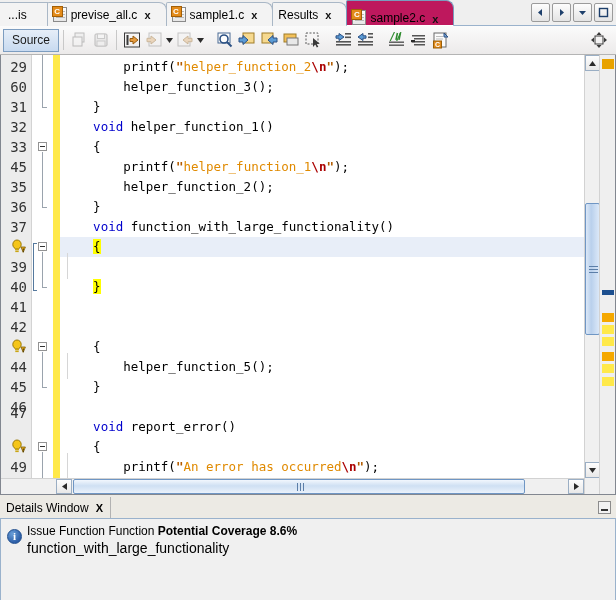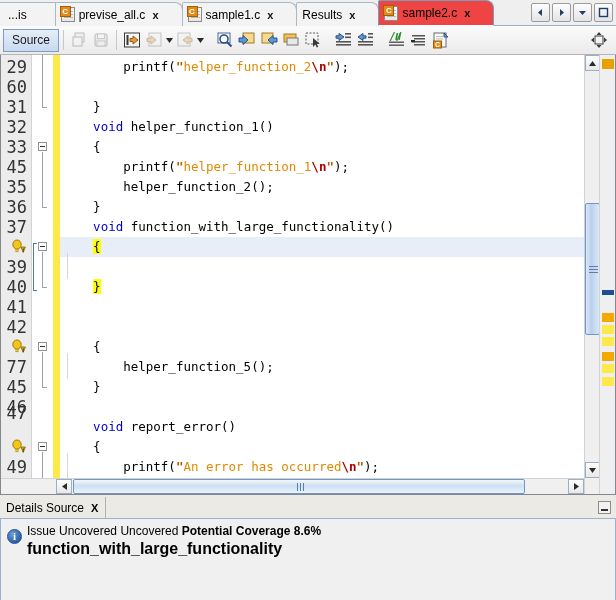--- a/index.html
+++ b/index.html
@@ -18,39 +18,40 @@
   .tabbar {
     position: absolute; left: 0; top: 0; width: 616px; height: 26px;
     background: #efefef;
     border-bottom: 1px solid #9ab2cc;
   }
   .tabs { position: absolute; left: 0; top: 0; height: 26px; display: flex; align-items: flex-end; }
   .tab {
     position: relative;
     height: 24px;
     display: flex; align-items: center;
-    padding: 0 22px 0 5px;
+    padding: 0 14px 0 5px;
     font-size: 12px;
     color: #000;
     background: #f3f3f3;
     border: 1px solid #a9b7c6;
     border-bottom: none;
     margin-right: -1px;
     border-radius: 2px 8px 0 0;
     white-space: nowrap;
     cursor: default;
   }
   .tab.truncated { border-radius: 0; border-left: none; background: #f3f3f3; padding-left: 8px; }
   .tab.active {
-    background: #ef4444;
+    background: #be185d;
     height: 26px;
     border: 1px solid #7a9bbd;
     border-bottom: 1px solid #ffffff;
     z-index: 5;
     font-weight: normal;
+    align-items: flex-end;
   }
   .tab .tab-label { margin-right: 6px; }
   .tab .closex {
     font-size: 11px; font-weight: bold; color: #111; cursor: pointer;
     padding: 0 1px;
   }
   .cfileicon {
     position: relative;
     width: 14px; height: 15px;
     margin-right: 4px;
@@ -133,21 +134,21 @@
     position: absolute; left: 59px; top: 0; right: 16px; height: 100%;
     background: #ffffff;
     font-family: "DejaVu Sans Mono", monospace;
     font-size: 12.5px;
     overflow: hidden;
   }
   .row { position: absolute; left: 0; right: 0; height: 20px; line-height: 20px; white-space: pre; }
   .ln {
     position: absolute; right: 4px; height: 20px; line-height: 20px;
     font-family: "DejaVu Sans Mono", monospace;
-    font-size: 17px; color: #333; text-align: right;
+    font-size: 14px; color: #333; text-align: right;
   }
   .codetext { position: absolute; left: 3px; }
   .hlrow { position: absolute; left: 0; right: 0; height: 20px; background: #e8eef8; }
   .kw { color: #0000cc; }
   .str { color: #e08a00; }
   .strq { color: #b35c00; font-weight: bold; }
   .esc { color: #aa0000; font-weight: bold; }
   .brhl { background: #ffff00; }
   
   .foldbox {
@@ -243,21 +244,21 @@
     position: absolute; left: 6px; top: 10px;
     width: 15px; height: 15px; border-radius: 50%;
     background: radial-gradient(circle at 35% 30%, #6a9fd8, #2d5fa8 70%);
     border: 1px solid #204f8f;
     color: #fff; font-size: 11px; font-weight: bold;
     font-family: "Liberation Serif", serif;
     display: flex; align-items: center; justify-content: center;
     line-height: 1;
   }
   .dline1 { position: absolute; left: 26px; top: 5px; font-size: 12px; color: #000; }
-  .dline2 { position: absolute; left: 26px; top: 21px; font-size: 16px; font-weight: bold; color: #000; }
+  .dline2 { position: absolute; left: 26px; top: 21px; font-size: 14px; font-weight: normal; color: #000; }
   .dbold { font-weight: bold; }
 </style>
 </head>
 <body>
 
 <div id="app">
 
   <div class="tabbar">
     <div class="tabs" id="tabs-host">
         <div class="tab truncated">
@@ -494,21 +495,21 @@
         <div class="ln" style="top: 242px;">41</div>
         <div class="ln" style="top: 262px;">42</div>
         <div class="bulb" style="top: 284px;"><svg width="15" height="16" viewBox="0 0 15 16">
             <ellipse cx="6" cy="5.5" rx="4.2" ry="4.5" fill="#f5c518" stroke="#9a7a0a"></ellipse>
             <rect x="4" y="9.5" width="4" height="1.6" fill="#caa512"></rect>
             <rect x="4.3" y="11.5" width="3.4" height="1.6" fill="#caa512"></rect>
             <path d="M10 8 L14.4 8 L12.2 13.4 Z" fill="#f2b21b" stroke="#7a5a05" stroke-width=".8"></path>
             <rect x="11.8" y="9.4" width="0.9" height="2.2" fill="#3a2a00"></rect>
             <rect x="11.8" y="12" width="0.9" height="0.9" fill="#3a2a00"></rect>
           </svg></div>
-        <div class="ln" style="top: 302px;">77</div>
+        <div class="ln" style="top: 302px;">44</div>
         <div class="ln" style="top: 322px;">45</div>
         <div class="ln" style="top: 342px;">46</div>
         <div class="ln" style="top: 348px;">47</div>
         <div class="bulb" style="top: 384px;"><svg width="15" height="16" viewBox="0 0 15 16">
             <ellipse cx="6" cy="5.5" rx="4.2" ry="4.5" fill="#f5c518" stroke="#9a7a0a"></ellipse>
             <rect x="4" y="9.5" width="4" height="1.6" fill="#caa512"></rect>
             <rect x="4.3" y="11.5" width="3.4" height="1.6" fill="#caa512"></rect>
             <path d="M10 8 L14.4 8 L12.2 13.4 Z" fill="#f2b21b" stroke="#7a5a05" stroke-width=".8"></path>
             <rect x="11.8" y="9.4" width="0.9" height="2.2" fill="#3a2a00"></rect>
             <rect x="11.8" y="12" width="0.9" height="0.9" fill="#3a2a00"></rect>
@@ -531,20 +532,21 @@
         <div class="foldbox" style="left: 5px; top: 387px;"></div>
         <div class="foldline" style="left: 9px; top: 397px; height: 35px;"></div>
         <div class="foldend" style="left: 9px; top: 432px;"></div>
         <div class="bracketline" style="left: 0px; top: 188px; height: 47px;"></div>
         <div class="bracketend" style="left: 0px; top: 188px;"></div>
         <div class="bracketend" style="left: 0px; top: 235px;"></div>
       </div>
     <div class="changebar"></div>
     <div class="code" id="code-host">
         <div class="row" style="top: 2px;"><span class="codetext">        printf(<span class="strq">"</span><span class="str">helper_function_2</span><span class="esc">\n</span><span class="strq">"</span>);</span></div>
+        <div class="row" style="top: 22px;"><span class="codetext">        helper_function_3();</span></div>
         <div class="row" style="top: 42px;"><span class="codetext">    }</span></div>
         <div class="row" style="top: 62px;"><span class="codetext">    <span class="kw">void</span> helper_function_1()</span></div>
         <div class="row" style="top: 82px;"><span class="codetext">    {</span></div>
         <div class="row" style="top: 102px;"><span class="codetext">        printf(<span class="strq">"</span><span class="str">helper_function_1</span><span class="esc">\n</span><span class="strq">"</span>);</span></div>
         <div class="row" style="top: 122px;"><span class="codetext">        helper_function_2();</span></div>
         <div class="row" style="top: 142px;"><span class="codetext">    }</span></div>
         <div class="row" style="top: 162px;"><span class="codetext">    <span class="kw">void</span> function_with_large_functionality()</span></div>
         <div class="hlrow" style="top: 182px;"></div>
         <div class="row" style="top: 182px;"><span class="codetext">    <span class="brhl">{</span></span></div>
         <div class="row" style="top: 222px;"><span class="codetext">    <span class="brhl">}</span></span></div>
@@ -606,26 +608,26 @@
         <svg width="5" height="7" viewBox="0 0 5 7">
             <polygon points="0,0 0,7 5,3.5" fill="#2b2b2b"></polygon>
           </svg>
       </div>
     </div>
   </div>
 
   <div class="details">
     <div class="dtabbar">
       <div class="dtab">
-        <span>Details Source</span>
+        <span>Details Window</span>
         <span class="closex">X</span>
       </div>
       <div class="dmin"></div>
     </div>
     <div class="dbody">
       <div class="infoicon">i</div>
       <div class="dline1">
-        <span>Issue Uncovered Uncovered </span><span class="dbold">Potential Coverage</span><span class="dbold"> </span><span class="dbold">8.6%</span>
+        <span>Issue Function Function </span><span class="dbold">Potential Coverage</span><span class="dbold"> </span><span class="dbold">8.6%</span>
       </div>
       <div class="dline2">function_with_large_functionality</div>
     </div>
   </div>
 </div>
 
 </body></html>

